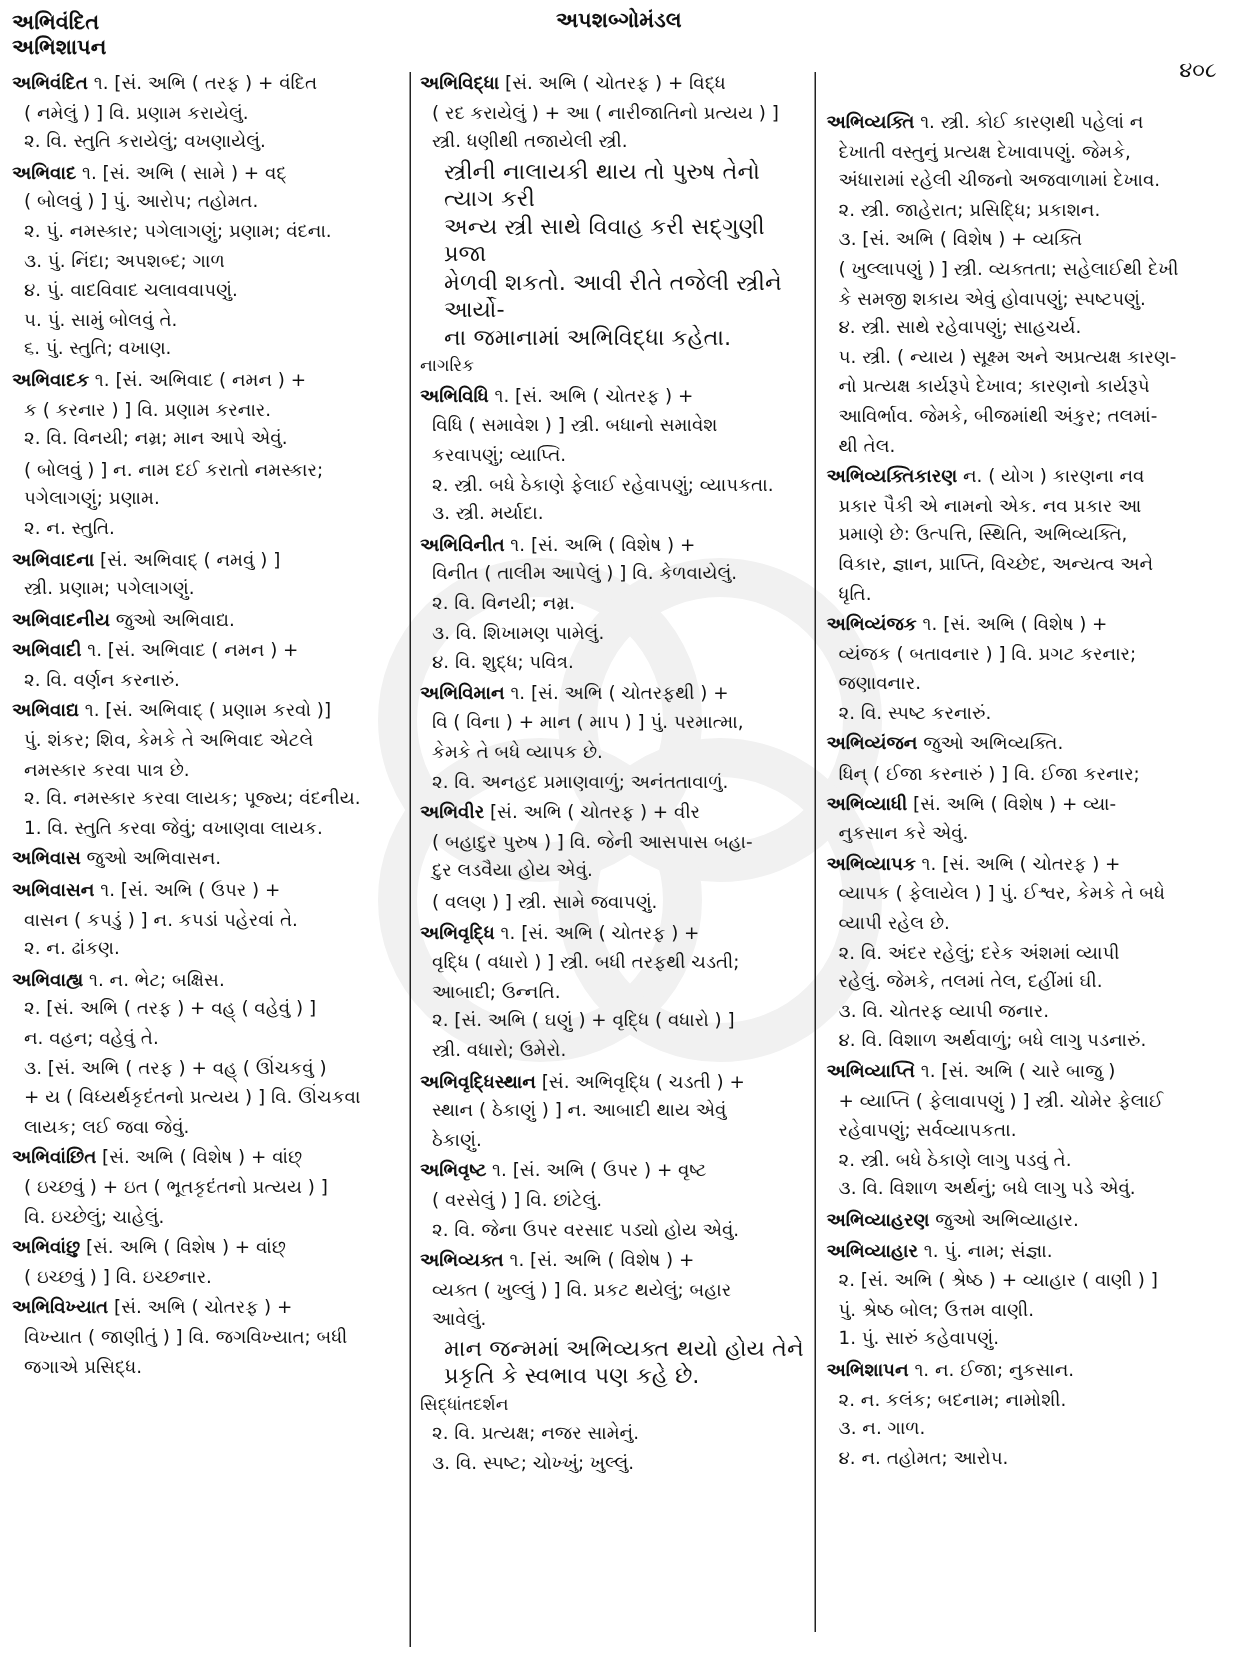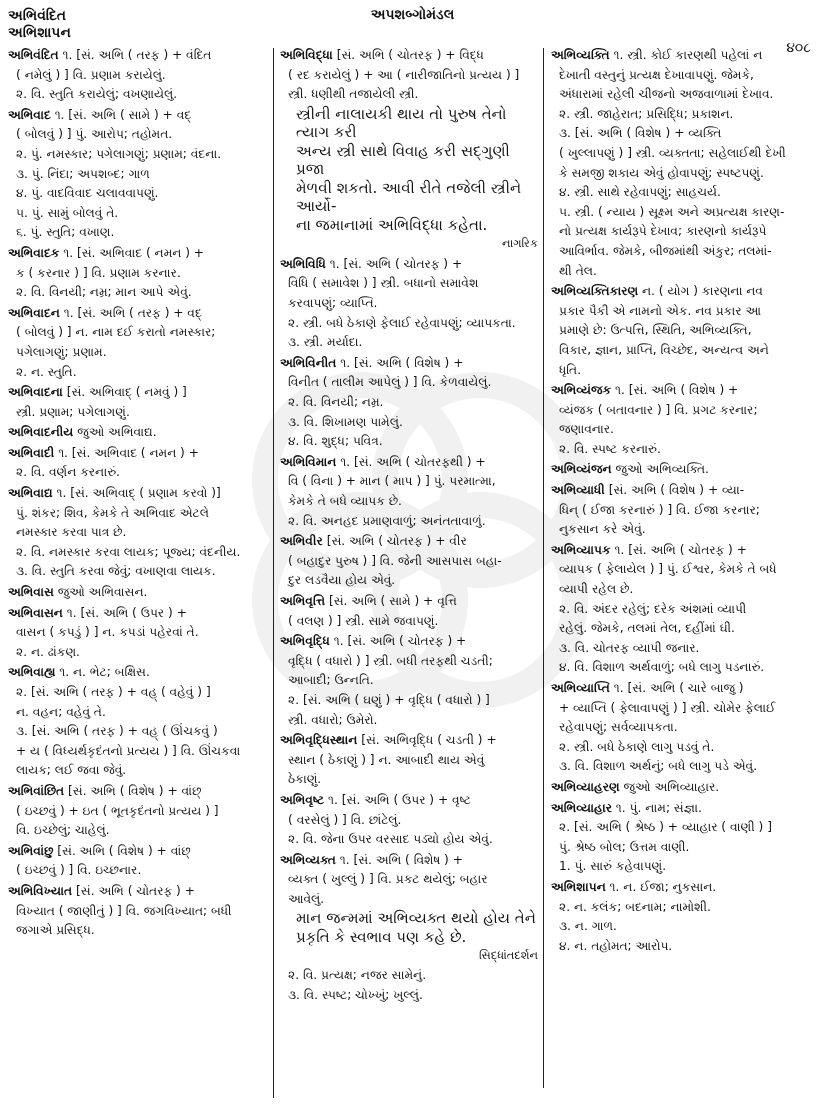--- a/index.html
+++ b/index.html
@@ -11,30 +11,30 @@
   .header { position:absolute; left:0; top:0; width:825px; height:44px; }
   .guide-top, .guide-bottom { position:absolute; left:8px; font-weight:bold; font-size:14px; line-height:18px; }
   .guide-top { top:6px; }
   .guide-bottom { top:23px; }
   .book-title { position:absolute; left:0; right:0; top:6px; text-align:center; font-weight:bold; font-size:14px; }
   .page-num { position:absolute; right:14px; top:8px; font-size:14px;margin-top:31px; }
   .columns { position:absolute; left:0; top:46px; width:825px; height:1060px; }
   .col { position:absolute; top:0; font-size:12.2px; line-height:19.6px; }
   .col1 { left:8px; width:262px; }
   .col2 { left:280px; width:258px; }
-  .col3 { left:551px; width:266px; }
+  .col3 { left:551px; width:266px;margin-top:26px; }
   .rule { position:absolute; top:48px; width:1px; background:#222; }
   .rule1 { left:273px; height:1050px; }
   .rule2 { left:543px; height:1040px; }
   .entry { margin:0 0 1px 0; }
   .hw { font-weight:bold; }
   .line { padding-left:8px; }
   .first { padding-left:0; }
   .quote { padding-left:16px; font-size:15px; line-height:18.5px; }
-  .src { text-align:right; font-size:11.4px; }
+  .src { text-align:left; font-size:11.4px; }
 </style>
 </head>
 <body>
 
 <svg class="watermark" viewBox="0 0 420 420">
   <g fill="none" stroke="#f1f1f1" stroke-width="26">
     <circle cx="150" cy="150" r="95"></circle>
     <circle cx="270" cy="150" r="95"></circle>
     <circle cx="150" cy="270" r="95"></circle>
     <circle cx="270" cy="270" r="95"></circle>
@@ -66,42 +66,41 @@
         <div class="line">૪. પું. વાદવિવાદ ચલાવવાપણું.</div>
         <div class="line">૫. પું. સામું બોલવું તે.</div>
         <div class="line">૬. પું. સ્તુતિ; વખાણ.</div>
       </div>
       <div class="entry">
         <div class="line first"><span class="hw">અભિવાદક</span><span> </span><span>૧. [સં. અભિવાદ ( નમન ) +</span></div>
         <div class="line">ક ( કરનાર ) ] વિ. પ્રણામ કરનાર.</div>
         <div class="line">૨. વિ. વિનયી; નમ્ર; માન આપે એવું.</div>
       </div>
       <div class="entry">
-        <div class="line first"><span class="hw">અભિવાદન</span><span> </span><span>૧. [સં. અભિ ( તરફ ) + વદ્</span></div>
         <div class="line">( બોલવું ) ] ન. નામ દઈ કરાતો નમસ્કાર;</div>
         <div class="line">પગેલાગણું; પ્રણામ.</div>
         <div class="line">૨. ન. સ્તુતિ.</div>
       </div>
       <div class="entry">
         <div class="line first"><span class="hw">અભિવાદના</span><span> </span><span>[સં. અભિવાદ્ ( નમવું ) ]</span></div>
         <div class="line">સ્ત્રી. પ્રણામ; પગેલાગણું.</div>
       </div>
       <div class="entry">
         <div class="line first"><span class="hw">અભિવાદનીય</span><span> </span><span>જુઓ અભિવાદ્ય.</span></div>
       </div>
       <div class="entry">
         <div class="line first"><span class="hw">અભિવાદી</span><span> </span><span>૧. [સં. અભિવાદ ( નમન ) +</span></div>
         <div class="line">૨. વિ. વર્ણન કરનારું.</div>
       </div>
       <div class="entry">
         <div class="line first"><span class="hw">અભિવાદ્ય</span><span> </span><span>૧. [સં. અભિવાદ્ ( પ્રણામ કરવો )]</span></div>
         <div class="line">પું. શંકર; શિવ, કેમકે તે અભિવાદ એટલે</div>
         <div class="line">નમસ્કાર કરવા પાત્ર છે.</div>
         <div class="line">૨. વિ. નમસ્કાર કરવા લાયક; પૂજ્ય; વંદનીય.</div>
-        <div class="line">૩. વિ. સ્તુતિ કરવા જેવું; વખાણવા લાયક.</div>
+        <div class="line">1. વિ. સ્તુતિ કરવા જેવું; વખાણવા લાયક.</div>
       </div>
       <div class="entry">
         <div class="line first"><span class="hw">અભિવાસ</span><span> </span><span>જુઓ અભિવાસન.</span></div>
       </div>
       <div class="entry">
         <div class="line first"><span class="hw">અભિવાસન</span><span> </span><span>૧. [સં. અભિ ( ઉપર ) +</span></div>
         <div class="line">વાસન ( કપડું ) ] ન. કપડાં પહેરવાં તે.</div>
         <div class="line">૨. ન. ઢાંકણ.</div>
       </div>
       <div class="entry">
@@ -157,21 +156,20 @@
         <div class="line">વિ ( વિના ) + માન ( માપ ) ] પું. પરમાત્મા,</div>
         <div class="line">કેમકે તે બધે વ્યાપક છે.</div>
         <div class="line">૨. વિ. અનહદ પ્રમાણવાળું; અનંતતાવાળું.</div>
       </div>
       <div class="entry">
         <div class="line first"><span class="hw">અભિવીર</span><span> </span><span>[સં. અભિ ( ચોતરફ ) + વીર</span></div>
         <div class="line">( બહાદુર પુરુષ ) ] વિ. જેની આસપાસ બહા-</div>
         <div class="line">દુર લડવૈયા હોય એવું.</div>
       </div>
       <div class="entry">
-        <div class="line first"><span class="hw">અભિવૃત્તિ</span><span> </span><span>[સં. અભિ ( સામે ) + વૃત્તિ</span></div>
         <div class="line">( વલણ ) ] સ્ત્રી. સામે જવાપણું.</div>
       </div>
       <div class="entry">
         <div class="line first"><span class="hw">અભિવૃદ્ધિ</span><span> </span><span>૧. [સં. અભિ ( ચોતરફ ) +</span></div>
         <div class="line">વૃદ્ધિ ( વધારો ) ] સ્ત્રી. બધી તરફથી ચડતી;</div>
         <div class="line">આબાદી; ઉન્નતિ.</div>
         <div class="line">૨. [સં. અભિ ( ઘણું ) + વૃદ્ધિ ( વધારો ) ]</div>
         <div class="line">સ્ત્રી. વધારો; ઉમેરો.</div>
       </div>
       <div class="entry">
@@ -220,22 +218,22 @@
       <div class="entry">
         <div class="line first"><span class="hw">અભિવ્યંજક</span><span> </span><span>૧. [સં. અભિ ( વિશેષ ) +</span></div>
         <div class="line">વ્યંજક ( બતાવનાર ) ] વિ. પ્રગટ કરનાર;</div>
         <div class="line">જણાવનાર.</div>
         <div class="line">૨. વિ. સ્પષ્ટ કરનારું.</div>
       </div>
       <div class="entry">
         <div class="line first"><span class="hw">અભિવ્યંજન</span><span> </span><span>જુઓ અભિવ્યક્તિ.</span></div>
       </div>
       <div class="entry">
+        <div class="line">ધિન્ ( ઈજા કરનારું ) ] વિ. ઈજા કરનાર;</div>
         <div class="line first"><span class="hw">અભિવ્યાધી</span><span> </span><span>[સં. અભિ ( વિશેષ ) + વ્યા-</span></div>
-        <div class="line">ધિન્ ( ઈજા કરનારું ) ] વિ. ઈજા કરનાર;</div>
         <div class="line">નુકસાન કરે એવું.</div>
       </div>
       <div class="entry">
         <div class="line first"><span class="hw">અભિવ્યાપક</span><span> </span><span>૧. [સં. અભિ ( ચોતરફ ) +</span></div>
         <div class="line">વ્યાપક ( ફેલાયેલ ) ] પું. ઈશ્વર, કેમકે તે બધે</div>
         <div class="line">વ્યાપી રહેલ છે.</div>
         <div class="line">૨. વિ. અંદર રહેલું; દરેક અંશમાં વ્યાપી</div>
         <div class="line">રહેલું. જેમકે, તલમાં તેલ, દહીંમાં ઘી.</div>
         <div class="line">૩. વિ. ચોતરફ વ્યાપી જનાર.</div>
         <div class="line">૪. વિ. વિશાળ અર્થવાળું; બધે લાગુ પડનારું.</div>

